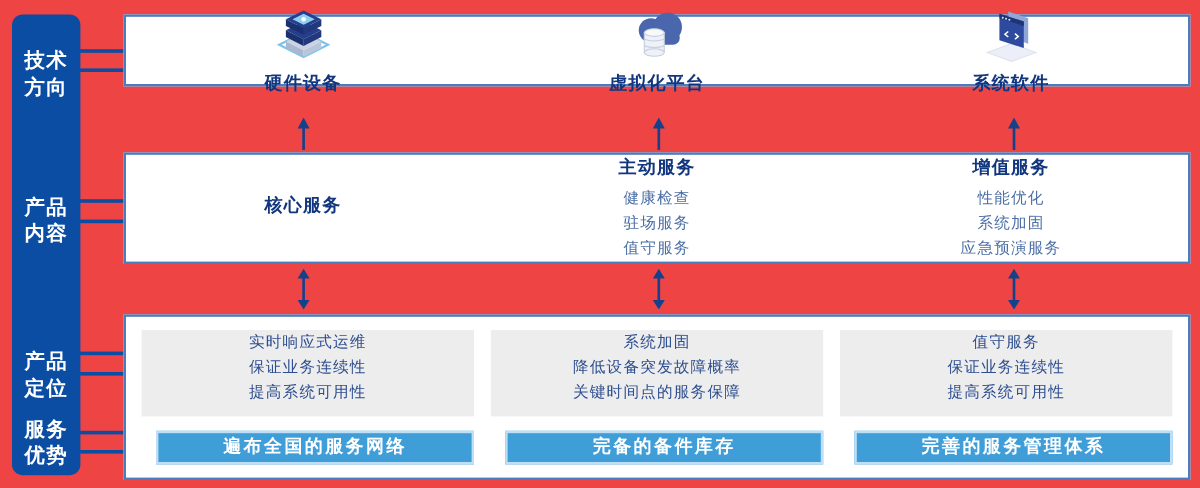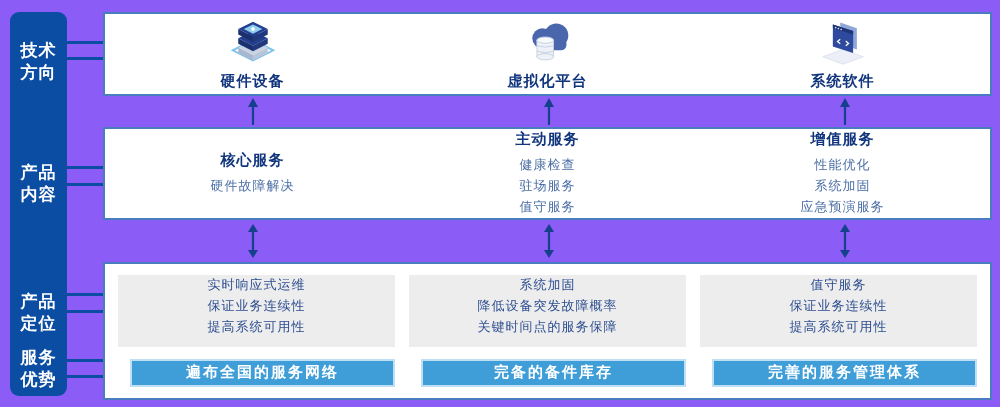--- a/index.html
+++ b/index.html
@@ -1,30 +1,30 @@
 <!DOCTYPE html>
 <html><head>
 <meta charset="utf-8">
 <style>
   html,body{margin:0;padding:0;background:#fff;}
-  .canvas{position:relative;width:1000px;height:407px;background:#8b5cf6;
+  .canvas{position:relative;width:1000px;height:407px;background:#ef4444;
           font-family:"Liberation Sans","DejaVu Sans",sans-serif;overflow:hidden;}
 
   
   .sidebar{position:absolute;left:10px;top:12px;width:57px;height:384px;
            background:#0a4da2;border-radius:9px;}
   .side-label{position:absolute;left:0;width:57px;text-align:center;color:#fff;
               font-size:17px;font-weight:bold;line-height:1.32;white-space:pre-line;
               letter-spacing:1px;}
   .connector{position:absolute;left:64px;width:39px;height:3px;background:#0a4da2;}
 
   
   .box{position:absolute;left:103px;width:889px;background:#fff;
        border:2px solid #4a7cc0;box-sizing:border-box;}
-  .top-box{top:12px;height:84px;display:flex;}
+  .top-box{top:12px;height:60px;display:flex;}
   .mid-box{top:127px;height:93px;display:flex;}
   .bottom-box{top:262px;height:138px;display:flex;gap:14px;padding:11px 13px;}
 
   .col{flex:1;display:flex;flex-direction:column;align-items:center;justify-content:center;}
   .tech-label{font-size:15px;font-weight:bold;color:#12367e;letter-spacing:1px;margin-top:2px;}
   .svc-title{font-size:15px;font-weight:bold;color:#12367e;letter-spacing:1px;margin-bottom:5px;}
   .svc-item{font-size:13px;color:#4c6fa6;line-height:1.62;letter-spacing:1px;}
 
   .pos-col{flex:1;display:flex;flex-direction:column;}
   .pos-panel{background:#ededee;height:76px;display:flex;flex-direction:column;
@@ -122,21 +122,20 @@
     <polygon points="7,0 2,9 12,9" fill="#15418c"></polygon>
   </svg>
   <svg class="arrow" style="left:838px;top:98px" width="14" height="28">
     <line x1="7" y1="27" x2="7" y2="7" stroke="#15418c" stroke-width="2.2"></line>
     <polygon points="7,0 2,9 12,9" fill="#15418c"></polygon>
   </svg>
 
   <div class="box mid-box">
     <div class="col">
       <div class="svc-title">核心服务</div>
-      <div class="svc-item">硬件故障解决</div>
     </div>
     <div class="col">
       <div class="svc-title">主动服务</div>
       <div class="svc-item">健康检查</div>
       <div class="svc-item">驻场服务</div>
       <div class="svc-item">值守服务</div>
     </div>
     <div class="col">
       <div class="svc-title">增值服务</div>
       <div class="svc-item">性能优化</div>

